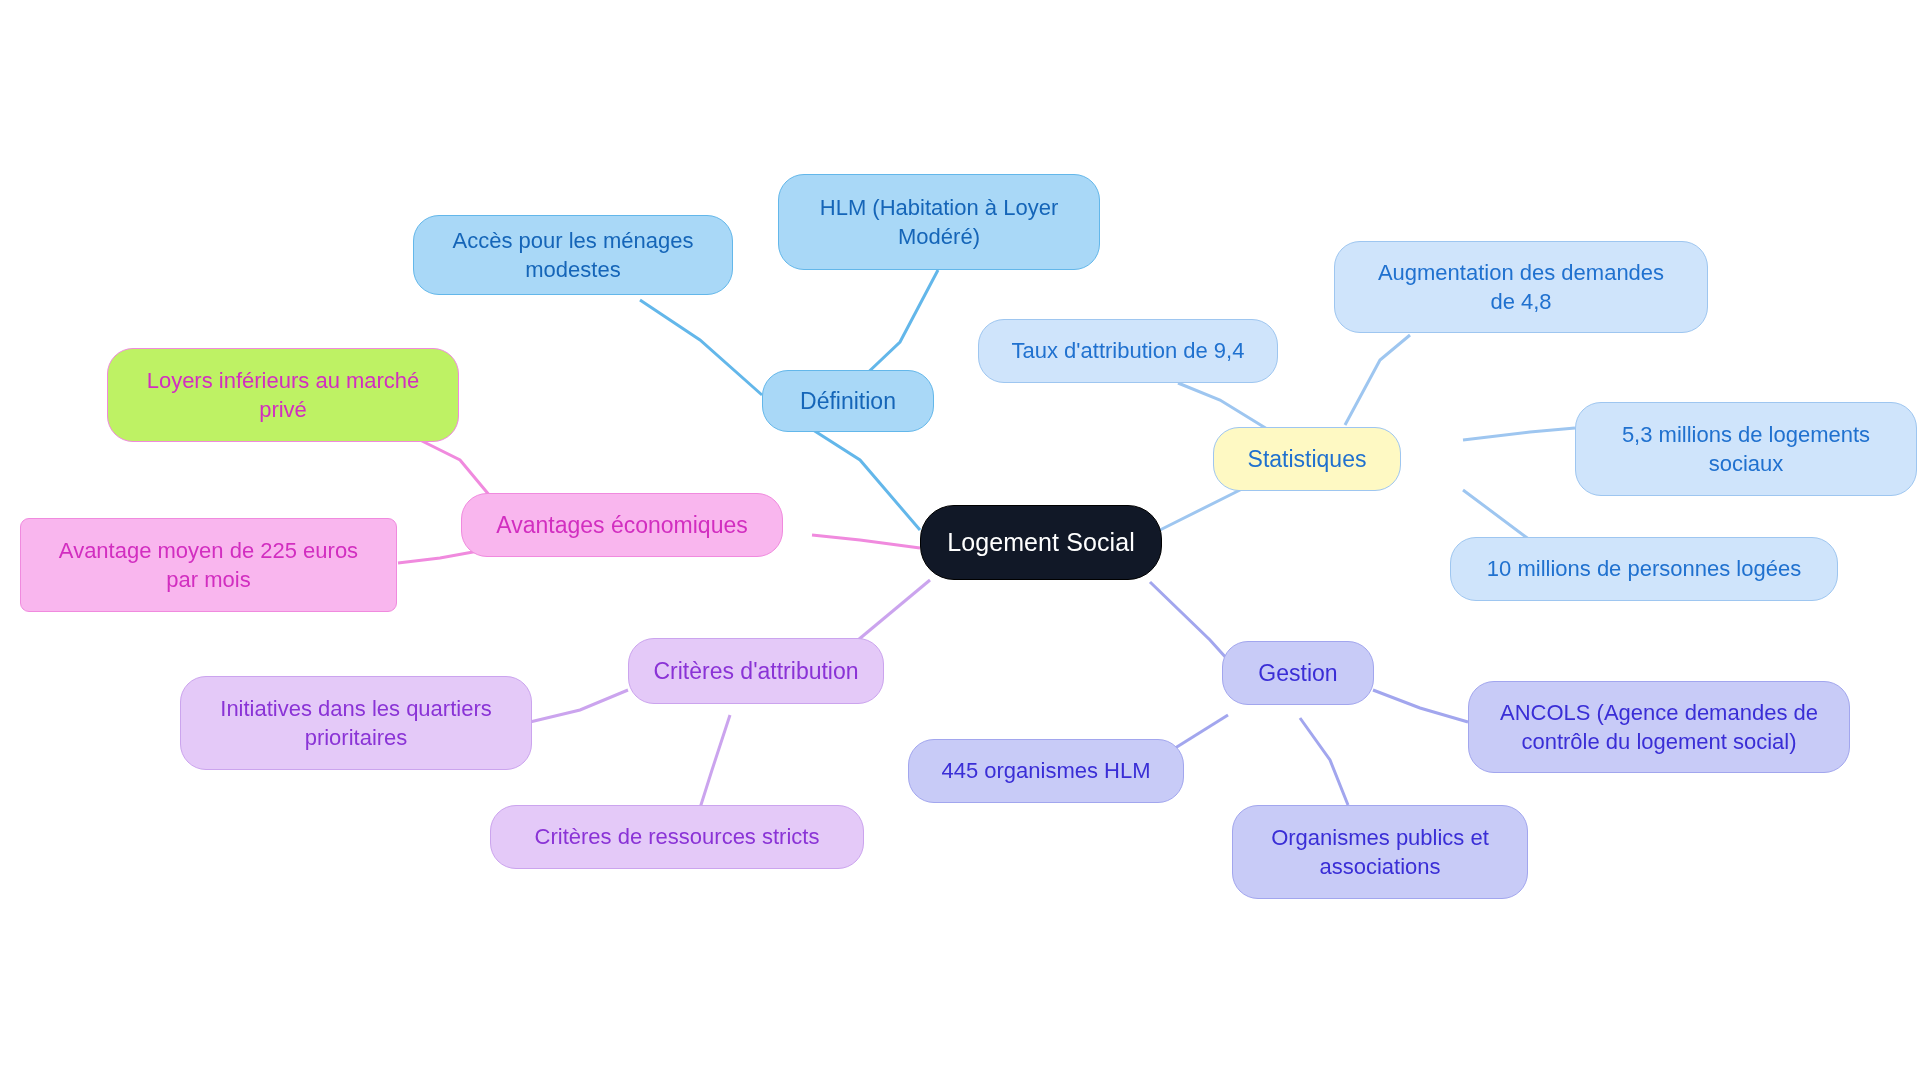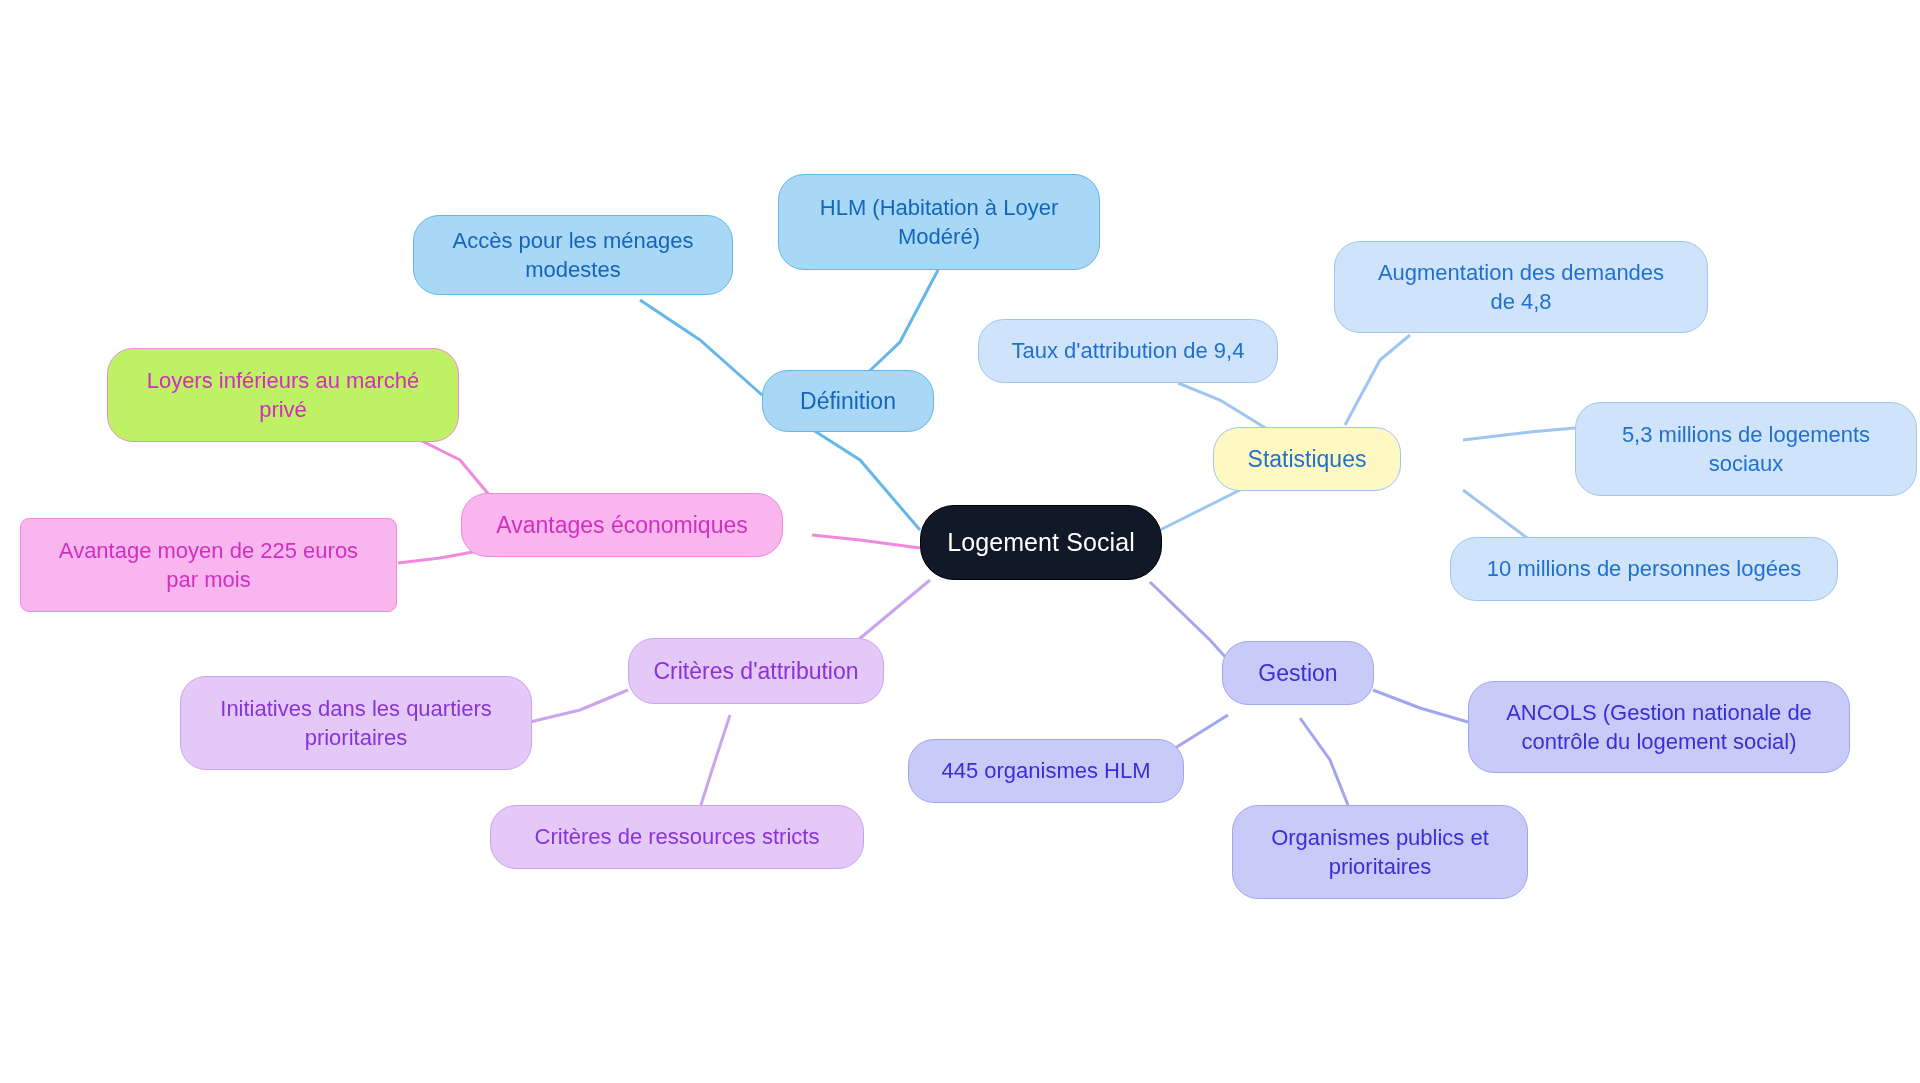--- a/index.html
+++ b/index.html
@@ -134,31 +134,31 @@
 
   <div class="node lvl2" style="left:1450px; top:537px; width:388px; height:64px; background:#cfe4fb; border-color:#9ec6f0; color:#2071cf;">
     <span class="node-label">10 millions de personnes logées</span>
   </div>
 
   <div class="node lvl1" style="left:1222px; top:641px; width:152px; height:64px; background:#c8cbf7; border-color:#a2a6ee; color:#3a2ed6;">
     <span class="node-label">Gestion</span>
   </div>
 
   <div class="node lvl2" style="left:1468px; top:681px; width:382px; height:92px; background:#c8cbf7; border-color:#a2a6ee; color:#3a2ed6;">
-    <span class="node-label">ANCOLS (Gestion nationale de
+    <span class="node-label">ANCOLS (Agence demandes de
 contrôle du logement social)</span>
   </div>
 
   <div class="node lvl2" style="left:908px; top:739px; width:276px; height:64px; background:#c8cbf7; border-color:#a2a6ee; color:#3a2ed6;">
     <span class="node-label">445 organismes HLM</span>
   </div>
 
   <div class="node lvl2" style="left:1232px; top:805px; width:296px; height:94px; background:#c8cbf7; border-color:#a2a6ee; color:#3a2ed6;">
     <span class="node-label">Organismes publics et
-prioritaires</span>
+associations</span>
   </div>
 
   <div class="node lvl1" style="left:628px; top:638px; width:256px; height:66px; background:#e4c9f8; border-color:#cba4ee; color:#8a33d6;">
     <span class="node-label">Critères d'attribution</span>
   </div>
 
   <div class="node lvl2" style="left:180px; top:676px; width:352px; height:94px; background:#e4c9f8; border-color:#cba4ee; color:#8a33d6;">
     <span class="node-label">Initiatives dans les quartiers
 prioritaires</span>
   </div>

